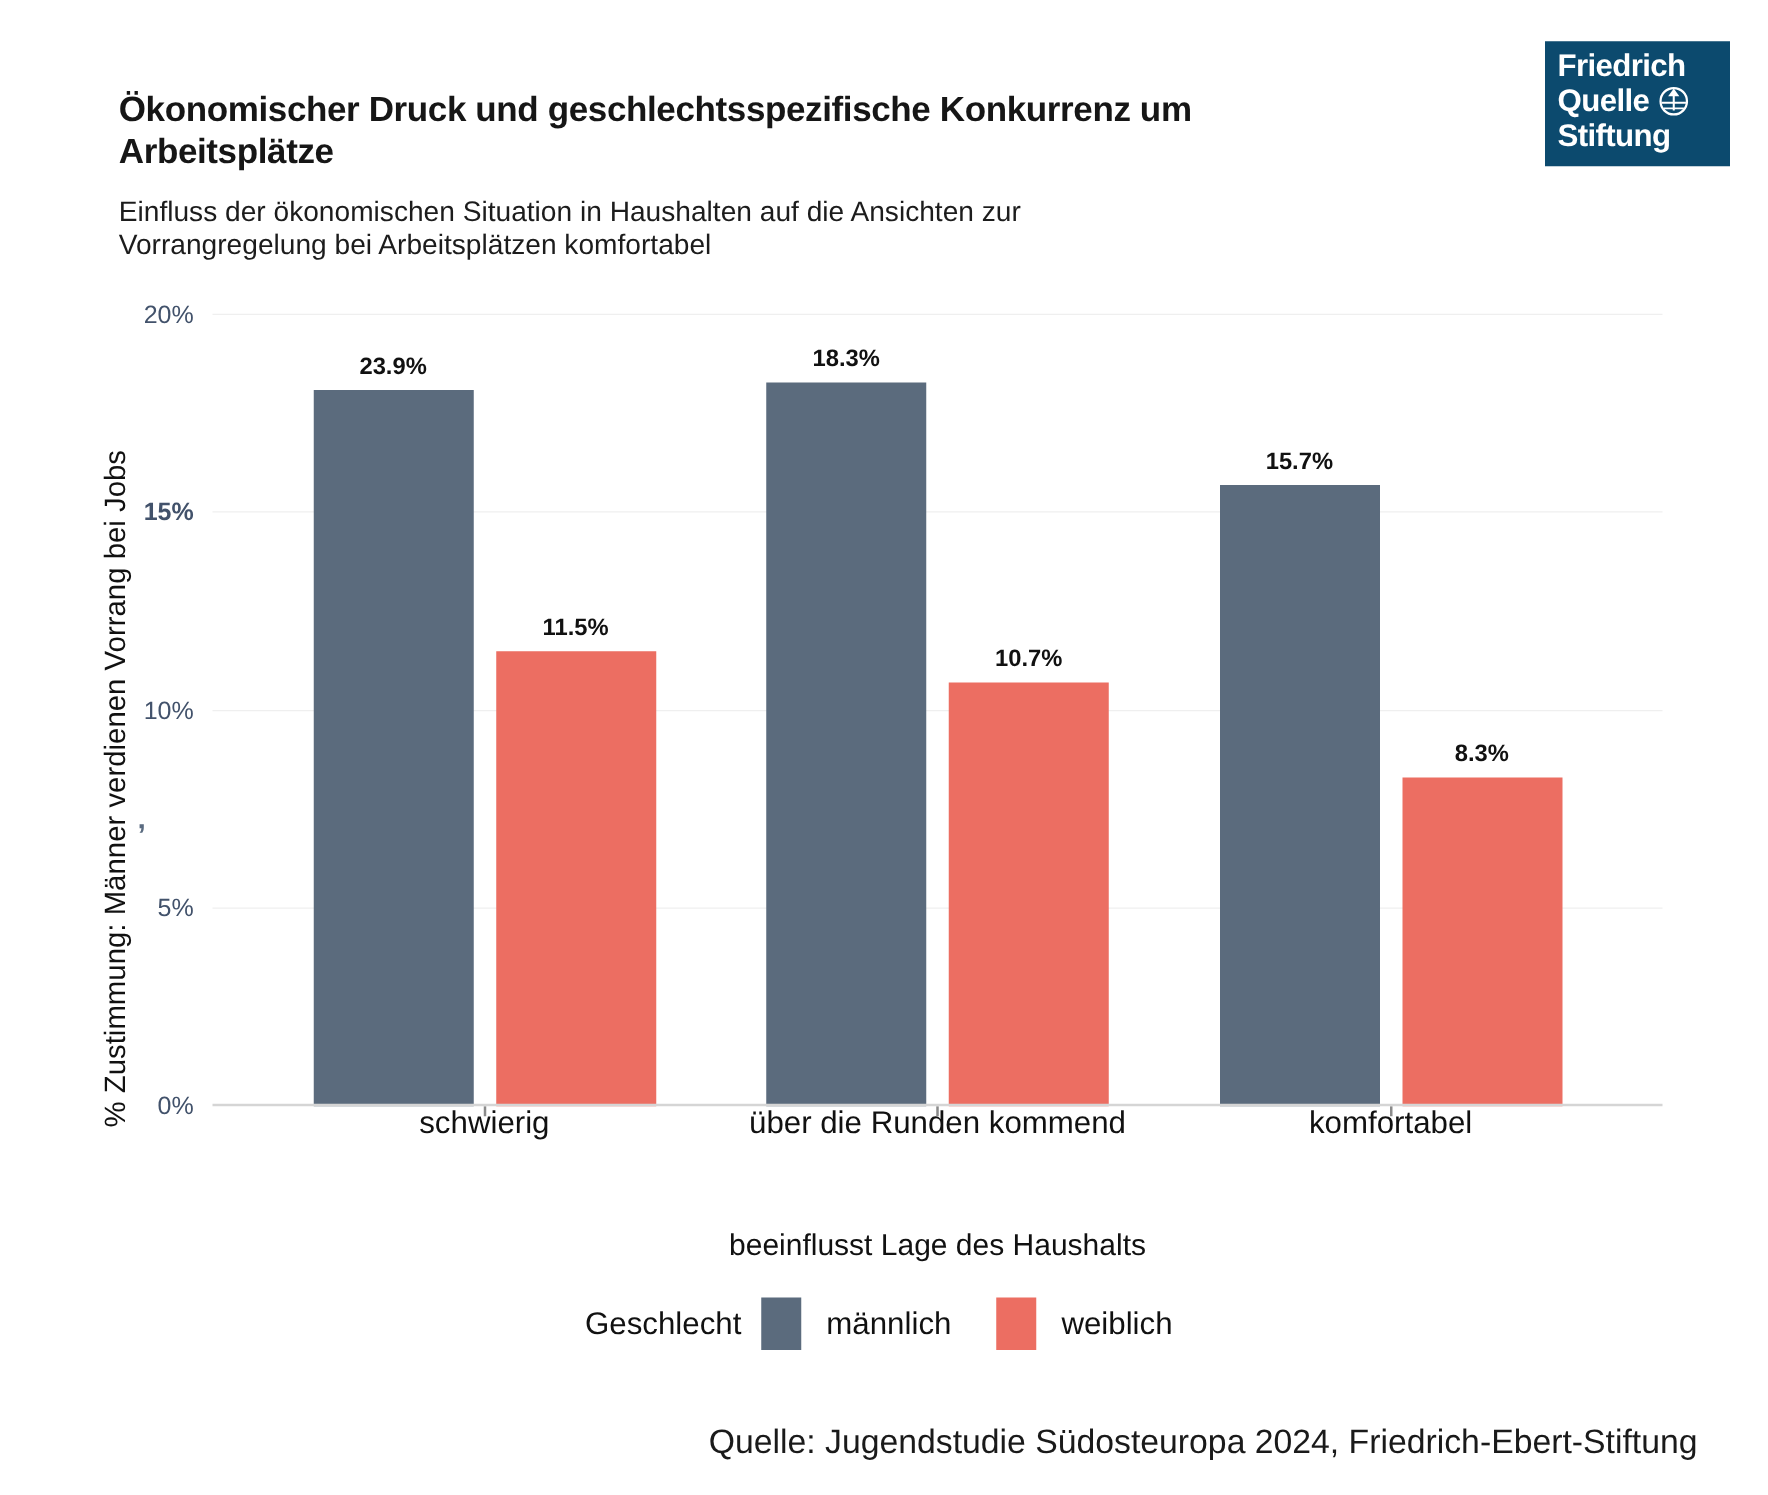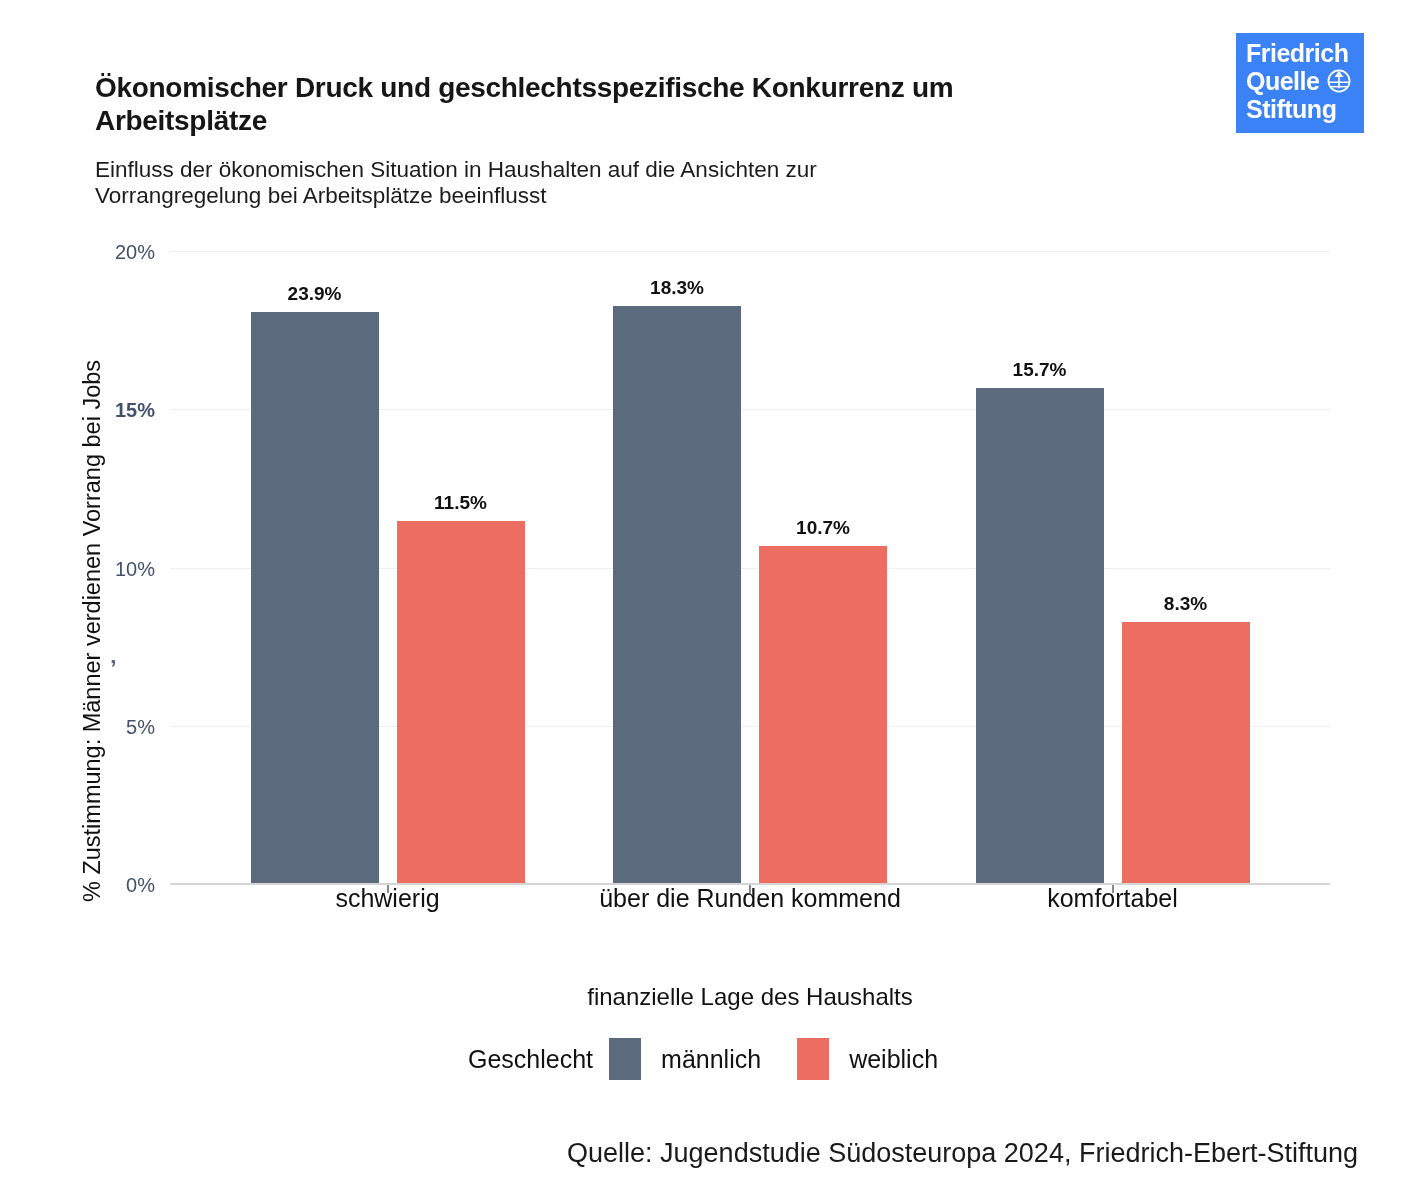--- a/index.html
+++ b/index.html
@@ -17,22 +17,22 @@
     font-size:28px;font-weight:bold;line-height:33px;
     letter-spacing:-0.3px;color:#161616;
   }
   .subtitle{
     position:absolute;left:95px;top:134px;
     font-size:22.5px;line-height:26px;color:#1c1c1c;
   }
   
   .logo{
     position:absolute;left:1236px;top:33px;
-    width:128px;height:100px;
-    background:#3b82f6;
+    width:148px;height:100px;
+    background:#0c4a6e;
     color:#ffffff;
     font-weight:bold;
     font-size:25px;line-height:28px;letter-spacing:-0.5px;
     padding:6px 0 0 10px;box-sizing:border-box;
   }
   .logo-line{display:block;white-space:nowrap;}
   .logo-line-globe{display:flex;align-items:center;gap:7px;}
   .globe{width:26px;height:26px;display:inline-block;}
   
   .plot{
@@ -90,21 +90,21 @@
     font-size:27px;color:#1a1a1a;white-space:nowrap;text-align:center;
   }
 </style>
 </head>
 <body>
 
 <div class="page">
 
   <h1 class="title"><span>Ökonomischer Druck und geschlechtsspezifische Konkurrenz um</span><br><span>Arbeitsplätze</span></h1>
 
-  <p class="subtitle"><span>Einfluss der ökonomischen Situation in Haushalten auf die Ansichten zur</span><br><span>Vorrangregelung bei Arbeitsplätze beeinflusst</span></p>
+  <p class="subtitle"><span>Einfluss der ökonomischen Situation in Haushalten auf die Ansichten zur</span><br><span>Vorrangregelung bei Arbeitsplätzen komfortabel</span></p>
 
   <div class="logo">
     <span class="logo-line">Friedrich</span>
     <span class="logo-line logo-line-globe">
       <span>Quelle</span>
       <svg class="globe" viewBox="0 0 32 32">
         <circle cx="16" cy="16" r="13" fill="none" stroke="#ffffff" stroke-width="2.2"></circle>
         <line x1="4" y1="17.5" x2="28" y2="17.5" stroke="#ffffff" stroke-width="1.8"></line>
         <line x1="6" y1="23" x2="26" y2="23" stroke="#ffffff" stroke-width="1.8"></line>
         <line x1="16" y1="25" x2="16" y2="10" stroke="#ffffff" stroke-width="2"></line>
@@ -140,21 +140,21 @@
         <div class="bar" style="left: 589px; width: 128px; height: 338.655px; background: rgb(236, 110, 98);"></div>
         <div class="bar-label" style="left: 653px; bottom: 345.655px;">10.7%</div>
         <div class="xtick" style="left: 942.5px;"></div>
         <div class="cat-label" style="left: 942.5px;">komfortabel</div>
         <div class="bar" style="left: 805.5px; width: 128px; height: 496.905px; background: rgb(91, 107, 125);"></div>
         <div class="bar-label" style="left: 869.5px; bottom: 503.905px;">15.7%</div>
         <div class="bar" style="left: 951.5px; width: 128px; height: 262.695px; background: rgb(236, 110, 98);"></div>
         <div class="bar-label" style="left: 1015.5px; bottom: 269.695px;">8.3%</div>
       </div>
     <span class="stray-mark">’</span>
-    <div class="x-title">finanzielle Lage des Haushalts</div>
+    <div class="x-title">beeinflusst Lage des Haushalts</div>
     <div class="legend">
       <span class="legend-title">Geschlecht</span>
       <span id="legend-items" style="display:flex;align-items:center;">
           <div class="legend-item">
             <div class="legend-swatch" style="background: rgb(91, 107, 125);"></div>
             <div class="" style="display: inline-block;">männlich</div>
           </div>
           <div class="legend-item">
             <div class="legend-swatch" style="background: rgb(236, 110, 98);"></div>
             <div class="" style="display: inline-block;">weiblich</div>

